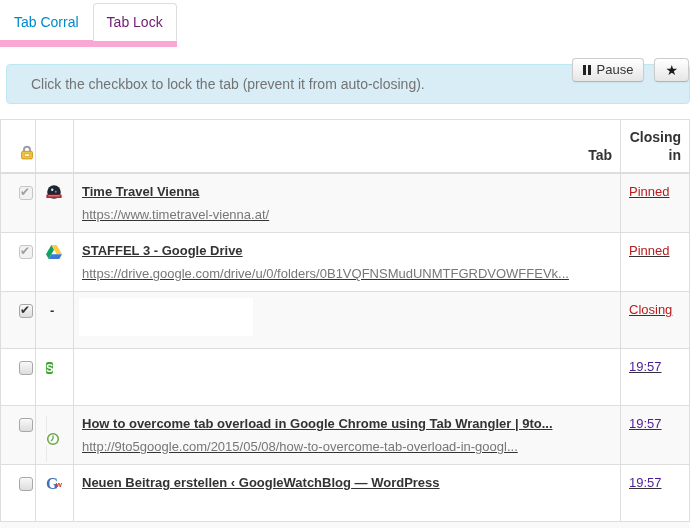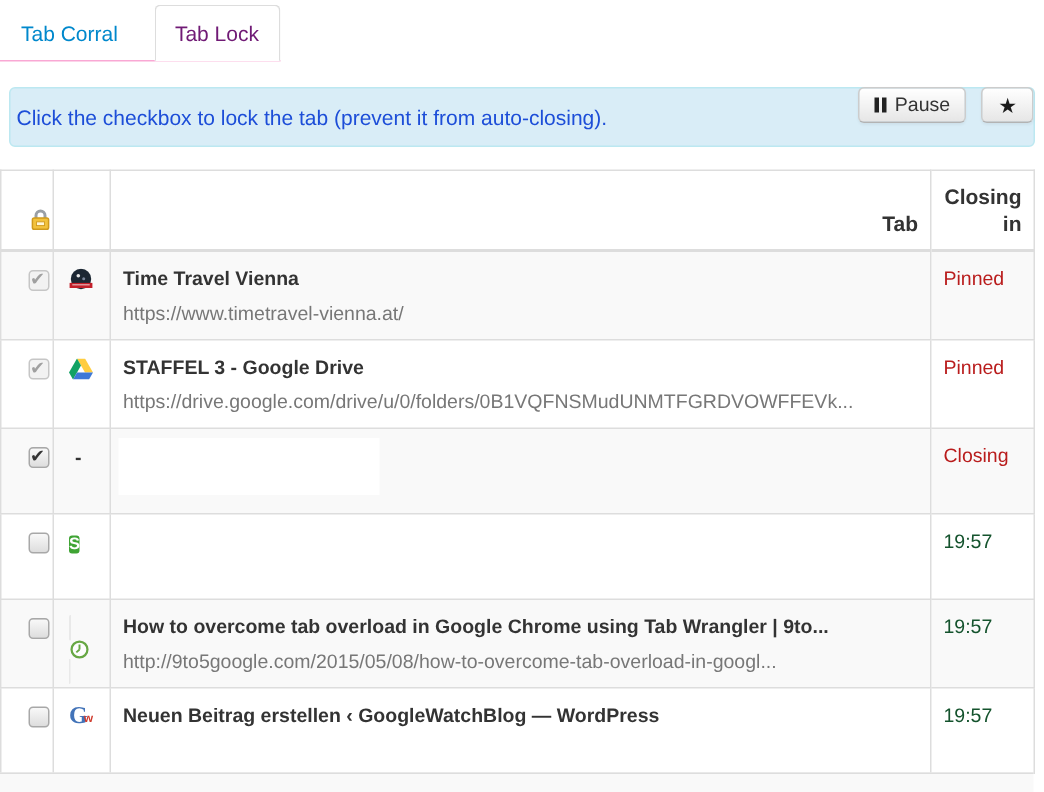--- a/index.html
+++ b/index.html
@@ -4,21 +4,21 @@
 <style>
   * { box-sizing: border-box; }
   html,body { margin:0; padding:0; }
   body {
     width:696px; height:528px; overflow:hidden; position:relative;
     background:#fff; font-family:"Liberation Sans", sans-serif; color:#333;
   }
 
   
   .nav-wrap { padding:3px 0 0 0; }
-  .nav-tabs { display:inline-flex; align-items:flex-start; border-bottom:1px solid #f9a8d4; margin-left:0;gap:10px; }
+  .nav-tabs { display:inline-flex; align-items:flex-start; border-bottom:7px solid #f9a8d4; margin-left:0; }
   .tab {
     padding:9px 13px; font-size:14px; line-height:18px; color:#0088cc;
     border:1px solid transparent; border-radius:4px 4px 0 0; margin-bottom:-1px; cursor:pointer;
     background:transparent; white-space:nowrap;
   }
   .tab.active { color:#701a75; background:#fff; border-color:#ddd; border-bottom-color:#fff; cursor:default; }
 
   
   .top-buttons { position:absolute; top:11px; right:7px; display:flex; gap:10px;margin-top:47px; }
   .btn {
@@ -29,42 +29,42 @@
     border:1px solid #ccc; border-bottom-color:#b3b3b3; border-radius:4px;
     box-shadow: inset 0 1px 0 rgba(255,255,255,.2), 0 1px 2px rgba(0,0,0,.05);
     cursor:pointer;
   }
   .pause-glyph { display:inline-flex; gap:2px; align-items:center; }
   .pause-glyph i { display:inline-block; width:3px; height:10px; background:#222; }
   .star-glyph { font-size:14px; color:#1a1a1a; line-height:14px; }
 
   
   .alert {
-    margin:17px 6px 15px 6px; padding:10px 4px;
+    margin:17px 6px 15px 6px; padding:10px 24px;
     background:#d9edf7; border:1px solid #bce8f1; border-radius:4px;
-    color:#1d4ed8; font-size:14px; line-height:18px;
+    color:#737373; font-size:14px; line-height:18px;
   }
 
   
   table { border-collapse:collapse; width:689px; table-layout:fixed; }
   col.c-check { width:35px; } col.c-fav { width:38px; } col.c-tab { width:547px; } col.c-close { width:69px; }
   th, td { border:1px solid #ddd; }
   thead th {
     vertical-align:bottom; text-align:right; font-size:14px; font-weight:bold; color:#333;
     padding:8px; border-bottom-width:2px; line-height:18px;
   }
   thead th.h-check { padding:8px 0 8px 10px; }
-  tbody td { vertical-align:top; height:57px; font-size:13px; padding:10px 8px; overflow:hidden; }
+  tbody td { vertical-align:top; height:57px; font-size:13px; padding:10px 8px; overflow:hidden;text-decoration:underline; }
   tbody tr:nth-child(odd) { background:#f9f9f9; }
   td.cell-check { padding:12px 0 0 18px; }
   td.cell-fav { padding:11px 0 0 10px; }
   td.cell-tab { white-space:nowrap; }
   .tab-title { font-weight:bold; color:#333; margin-bottom:8px; line-height:15px; }
   .tab-url { color:#777; line-height:15px; }
-  .closing { color:#14532d; line-height:15px; }
+  .closing { color:#4c1d95; line-height:15px; }
   .closing.muted { color:#b91c1c; }
   .redact-box { width:174px; height:38px; background:#fff; margin:-4px 0 0 -3px; }
 
   
   input[type="checkbox"] {
     -webkit-appearance:none; appearance:none; margin:0; width:14px; height:14px;
     border:1px solid #a8a8a8; border-radius:3px;
     background:linear-gradient(#f8f8f8,#ddd); position:relative; cursor:pointer;
   }
   input[type="checkbox"]:checked::after {

